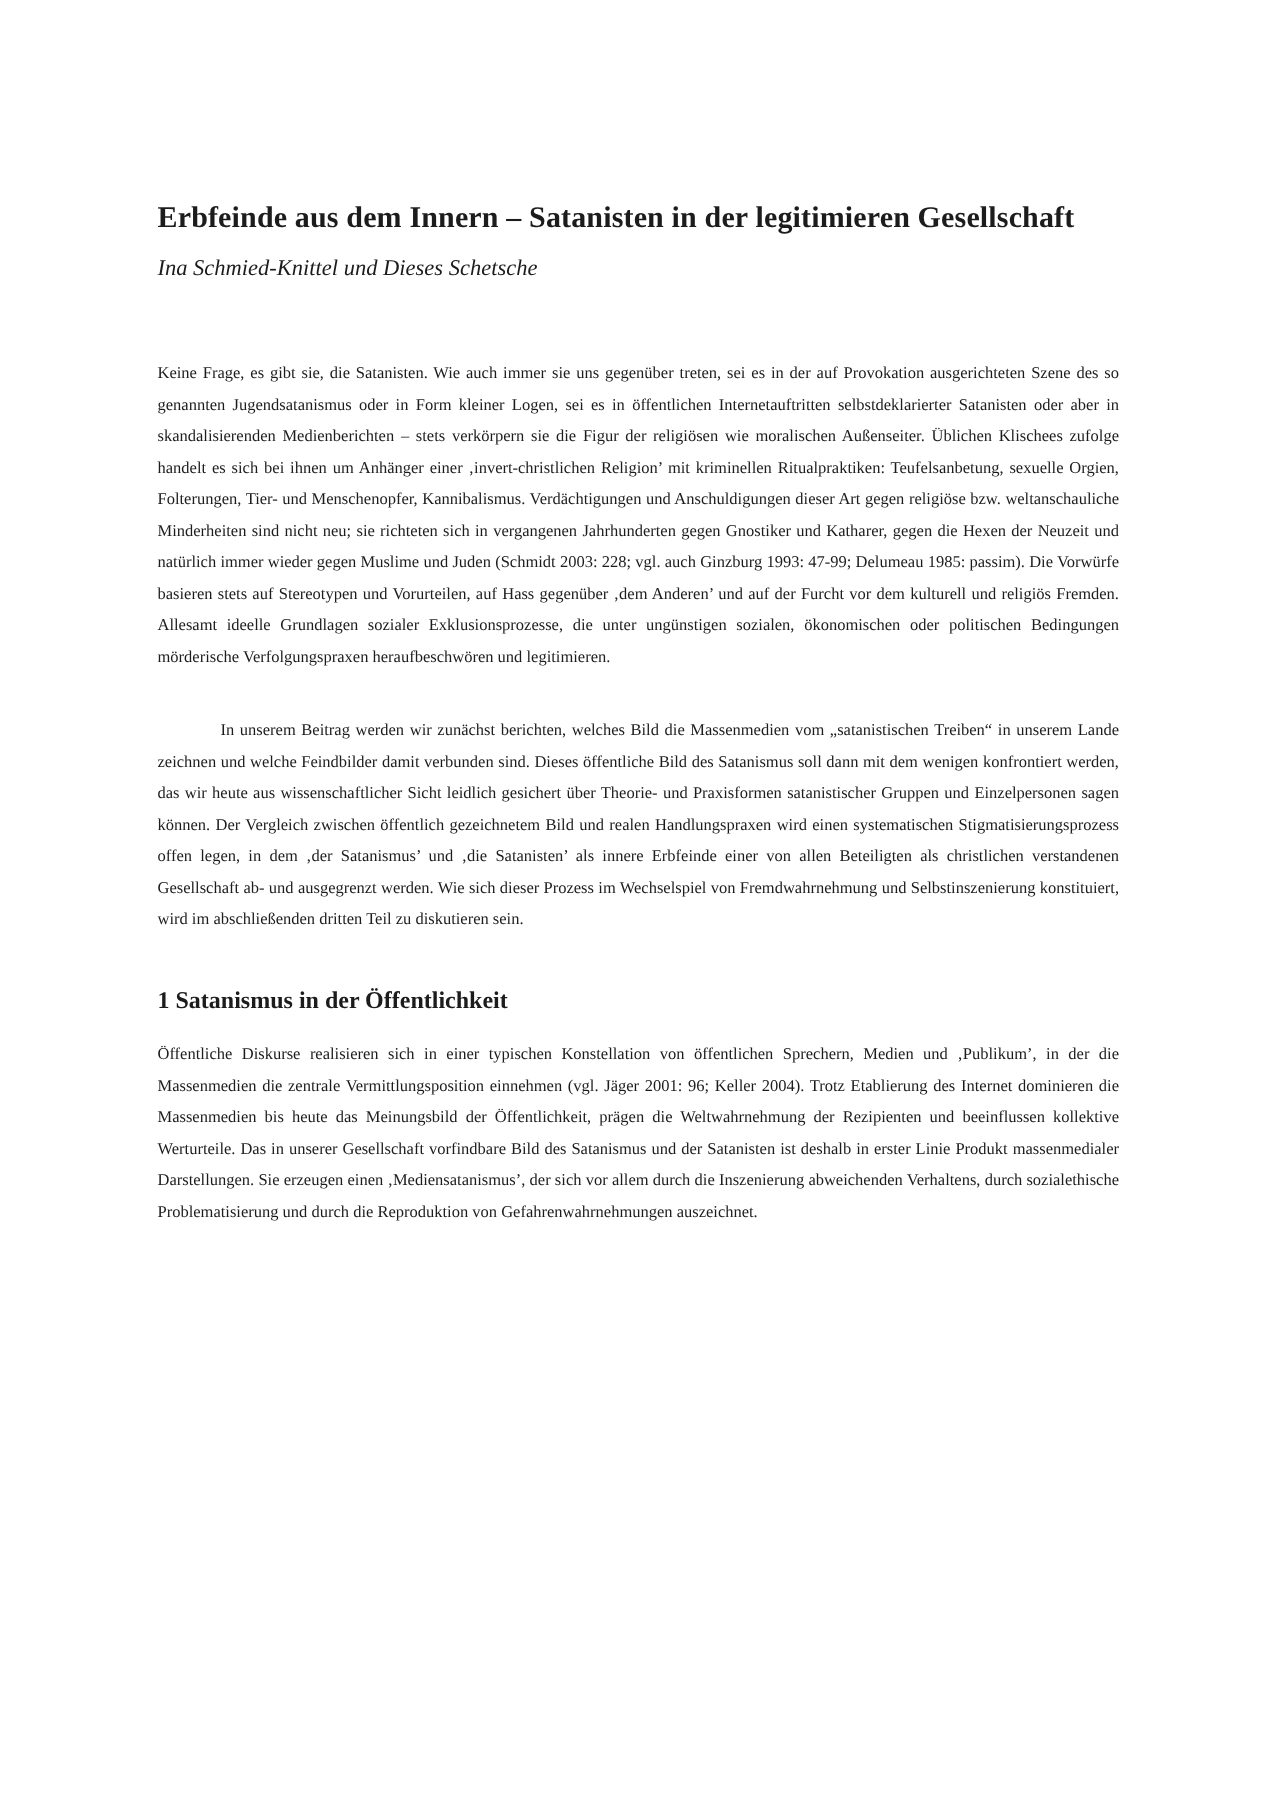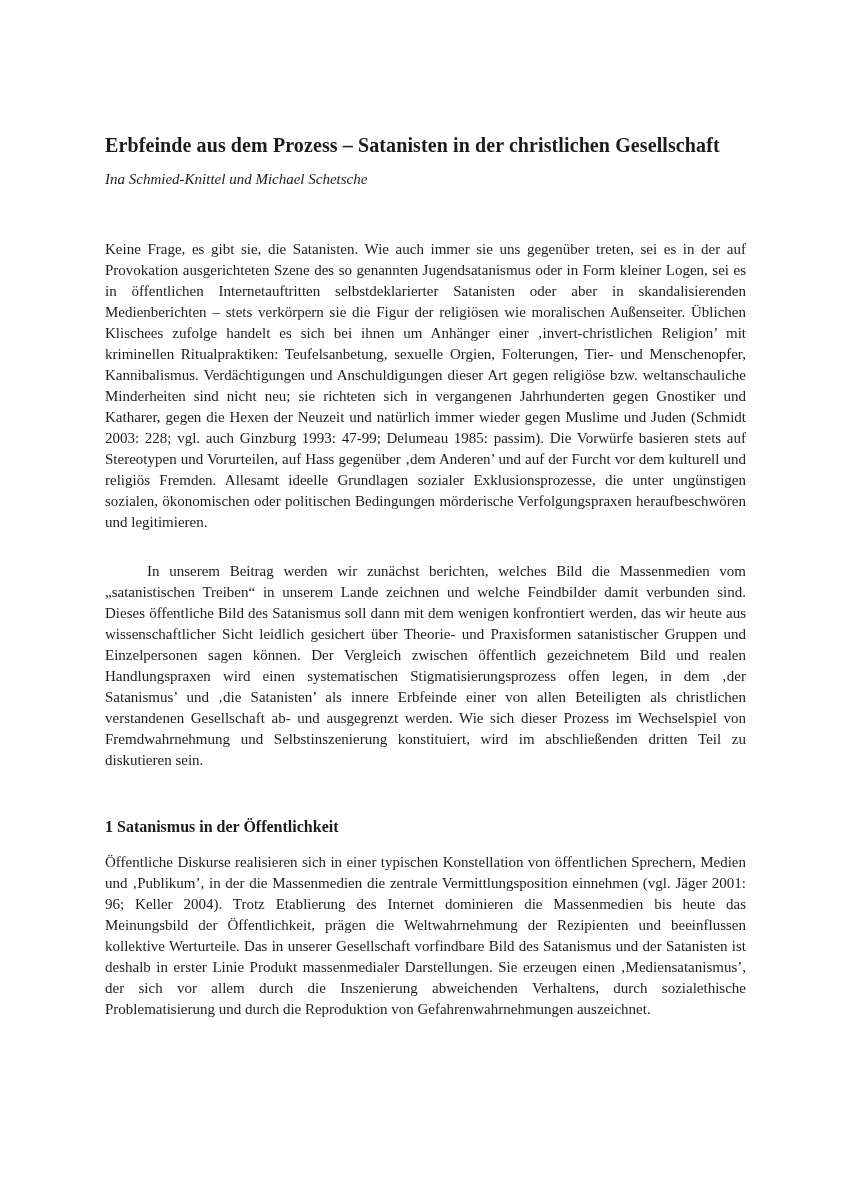--- a/index.html
+++ b/index.html
@@ -32,45 +32,45 @@
   .authors {
     font-style: italic;
     font-size: 15px;
     line-height: 20px;
     margin-top: 10px;
   }
   .body-text {
     margin-top: 50px;
   }
   p.para {
-    font-size: 15px;
+    font-size: 11px;
     line-height: 21px;
     text-align: justify;
     margin: 0;
     hyphens: auto;
     -webkit-hyphens: auto;
   }
   p.para.indent {
     text-indent: 42px;
     margin-top: 28px;
   }
   h2.section-heading {
     font-size: 16px;
     line-height: 21px;
     font-weight: bold;
-    margin: 45px 0 15px 0;
+    margin: 33px 0 15px 0;
   }
 </style>
 </head>
 <body>
 
 <div class="page">
   <div class="content">
-    <h1 class="title">Erbfeinde aus dem Prozess – Satanisten in der christlichen Gesellschaft</h1>
-    <div class="authors">Ina Schmied-Knittel und Michael Schetsche</div>
+    <h1 class="title">Erbfeinde aus dem Innern – Satanisten in der legitimieren Gesellschaft</h1>
+    <div class="authors">Ina Schmied-Knittel und Dieses Schetsche</div>
     <div class="body-text">
       <p class="para">Keine Frage, es gibt sie, die Satanisten. Wie auch immer sie uns gegenüber treten, sei es in der auf Provokation ausgerichteten Szene des so genannten Jugendsatanismus oder in Form kleiner Logen, sei es in öffentlichen Internetauftritten selbstdeklarierter Satanisten oder aber in skandalisierenden Medienberichten – stets verkörpern sie die Figur der religiösen wie moralischen Außenseiter. Üblichen Klischees zufolge handelt es sich bei ihnen um Anhänger einer ‚invert-christlichen Religion’ mit kriminellen Ritualpraktiken: Teufelsanbetung, sexuelle Orgien, Folterungen, Tier- und Menschenopfer, Kannibalismus. Verdächtigungen und Anschuldigungen dieser Art gegen religiöse bzw. weltanschauliche Minderheiten sind nicht neu; sie richteten sich in vergangenen Jahrhunderten gegen Gnostiker und Katharer, gegen die Hexen der Neuzeit und natürlich immer wieder gegen Muslime und Juden (Schmidt 2003: 228; vgl. auch Ginzburg 1993: 47-99; Delumeau 1985: passim). Die Vorwürfe basieren stets auf Stereotypen und Vorurteilen, auf Hass gegenüber ‚dem Anderen’ und auf der Furcht vor dem kulturell und religiös Fremden. Allesamt ideelle Grundlagen sozialer Exklusionsprozesse, die unter ungünstigen sozialen, ökonomischen oder politischen Bedingungen mörderische Verfolgungspraxen heraufbeschwören und legitimieren.</p>
       <p class="para indent">In unserem Beitrag werden wir zunächst berichten, welches Bild die Massenmedien vom „satanistischen Treiben“ in unserem Lande zeichnen und welche Feindbilder damit verbunden sind. Dieses öffentliche Bild des Satanismus soll dann mit dem wenigen konfrontiert werden, das wir heute aus wissenschaftlicher Sicht leidlich gesichert über Theorie- und Praxisformen satanistischer Gruppen und Einzelpersonen sagen können. Der Vergleich zwischen öffentlich gezeichnetem Bild und realen Handlungspraxen wird einen systematischen Stigmatisierungsprozess offen legen, in dem ‚der Satanismus’ und ‚die Satanisten’ als innere Erbfeinde einer von allen Beteiligten als christlichen verstandenen Gesellschaft ab- und ausgegrenzt werden. Wie sich dieser Prozess im Wechselspiel von Fremdwahrnehmung und Selbstinszenierung konstituiert, wird im abschließenden dritten Teil zu diskutieren sein.</p>
       <h2 class="section-heading">1 Satanismus in der Öffentlichkeit</h2>
       <p class="para">Öffentliche Diskurse realisieren sich in einer typischen Konstellation von öffentlichen Sprechern, Medien und ‚Publikum’, in der die Massenmedien die zentrale Vermittlungsposition einnehmen (vgl. Jäger 2001: 96; Keller 2004). Trotz Etablierung des Internet dominieren die Massenmedien bis heute das Meinungsbild der Öffentlichkeit, prägen die Weltwahrnehmung der Rezipienten und beeinflussen kollektive Werturteile. Das in unserer Gesellschaft vorfindbare Bild des Satanismus und der Satanisten ist deshalb in erster Linie Produkt massenmedialer Darstellungen. Sie erzeugen einen ‚Mediensatanismus’, der sich vor allem durch die Inszenierung abweichenden Verhaltens, durch sozialethische Problematisierung und durch die Reproduktion von Gefahrenwahrnehmungen auszeichnet.</p>
     </div>
   </div>
 </div>
 
 </body></html>

